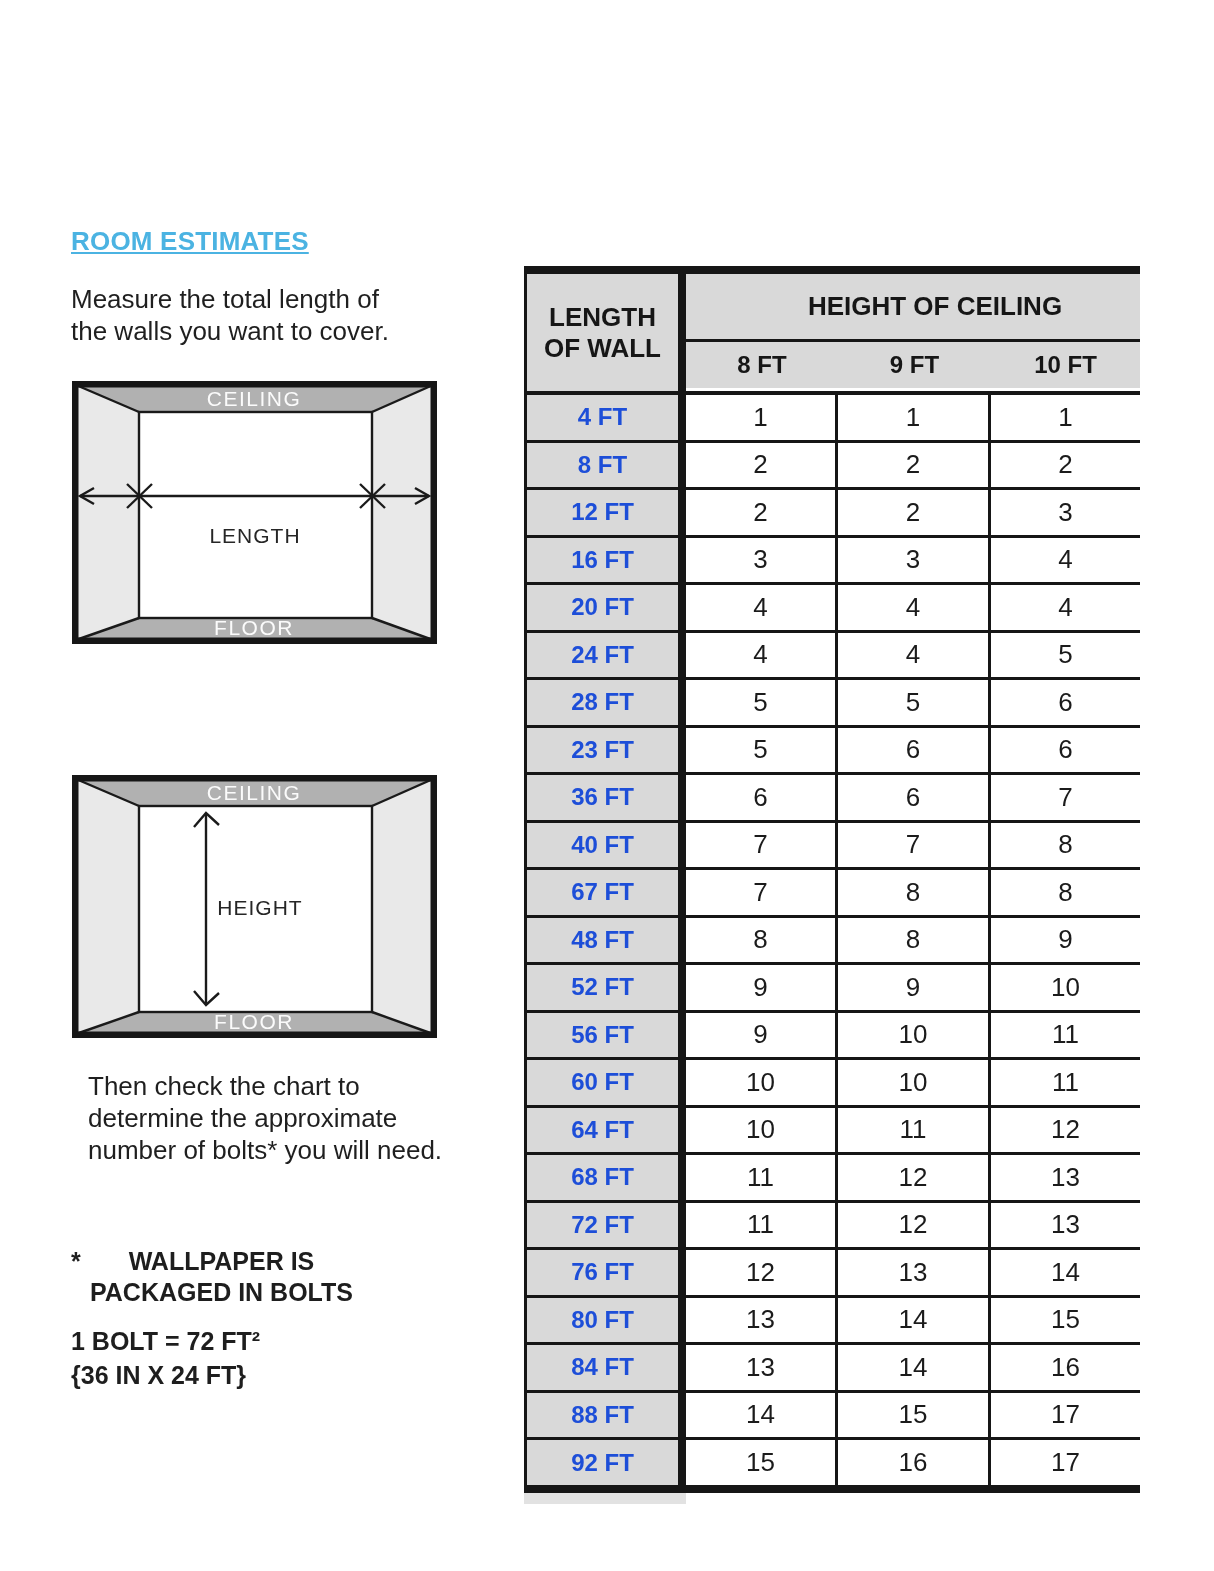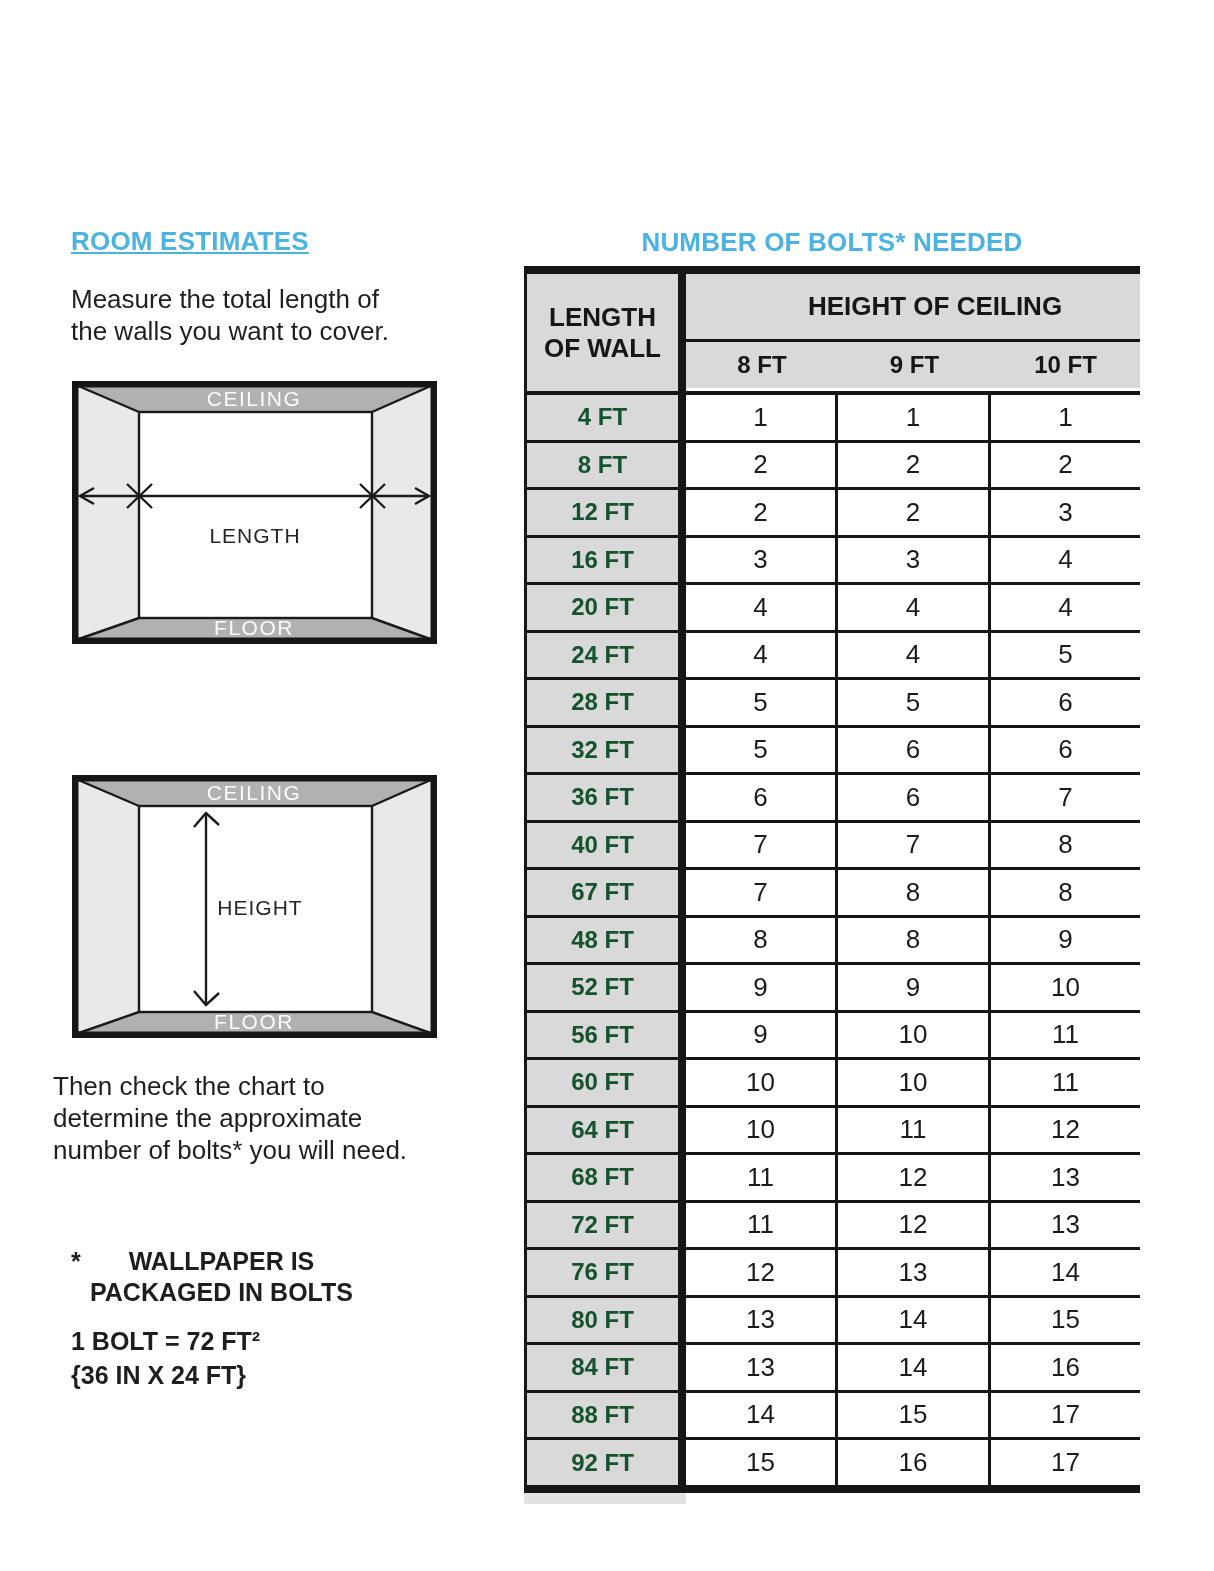--- a/index.html
+++ b/index.html
@@ -58,21 +58,21 @@
   .t-col:nth-child(2){ width:153px; }
   .t-col:nth-child(3){ width:149px; }
   .t-sep { height:4px; background:#161616; }
 
   .trow { display:flex; height:47.5px; border-bottom:3px solid #161616; }
   .trow:last-child { border-bottom:none; height:45px; }
   .tlabel {
     width:162px; background:#d9d9d9;
     border-left:3px solid #161616; border-right:8px solid #161616;
     display:flex; align-items:center; justify-content:center;
-    font-size:24px; font-weight:bold; color:#14532d;
+    font-size:24px; font-weight:bold; color:#1d4ed8;
   }
   .tval {
     display:flex; align-items:center; justify-content:center;
     font-size:26px; color:#1b1b1b; background:#ffffff;
     border-right:3px solid #161616;
   }
   .trow > :nth-child(2){ width:152px; }
   .trow > :nth-child(3){ width:153px; }
   .trow > :nth-child(4){ width:149px; border-right:none; }
   .t-strip { width:162px; height:11px; background:#e2e2e2; }
@@ -136,34 +136,33 @@
     <text x="182" y="254" text-anchor="middle" font-size="21" letter-spacing="1.5" fill="#fbfbfb">FLOOR</text>
     <g stroke="#1a1a1a" stroke-width="2.4" fill="none">
       <line x1="134" y1="38" x2="134" y2="228"></line>
       <polyline points="122,52 134,38 147,50"></polyline>
       <polyline points="122,216 134,230 147,218"></polyline>
     </g>
     <text x="188" y="140" text-anchor="middle" font-size="21" letter-spacing="1" fill="#262626">HEIGHT</text>
     <rect x="3" y="3" width="359" height="257" fill="none" stroke="#161616" stroke-width="7"></rect>
   </svg>
 
-  <div class="abs body-text" style="left:53px; top:1070px;">Then check the chart to
+  <div class="abs body-text" style="left:88px; top:1070px;">Then check the chart to
 determine the approximate
 number of bolts* you will need.</div>
 
   <div class="abs footnote-row">
     <span class="footnote-marker">*</span>
     <span class="footnote-text">WALLPAPER IS
 PACKAGED IN BOLTS</span>
   </div>
 
   <div class="abs bolt-spec" style="left:71px; top:1324px;">1 BOLT = 72 FT²</div>
   <div class="abs bolt-spec" style="left:71px; top:1358px;">{36 IN X 24 FT}</div>
 
-  <div class="abs section-heading tbl-heading">NUMBER OF BOLTS* NEEDED</div>
 
   <div class="abs tbl">
     <div class="t-topbar"></div>
     <div class="t-header">
       <div class="t-corner">LENGTH
 OF WALL</div>
       <div class="t-hright">
         <div class="t-group">HEIGHT OF CEILING</div>
         <div class="t-cols">
           <div class="t-col">8 FT</div>
@@ -210,21 +209,21 @@
           <div class="tval">4</div>
           <div class="tval">5</div>
         </div>
         <div class="trow">
           <div class="tlabel">28 FT</div>
           <div class="tval">5</div>
           <div class="tval">5</div>
           <div class="tval">6</div>
         </div>
         <div class="trow">
-          <div class="tlabel">32 FT</div>
+          <div class="tlabel">23 FT</div>
           <div class="tval">5</div>
           <div class="tval">6</div>
           <div class="tval">6</div>
         </div>
         <div class="trow">
           <div class="tlabel">36 FT</div>
           <div class="tval">6</div>
           <div class="tval">6</div>
           <div class="tval">7</div>
         </div>

